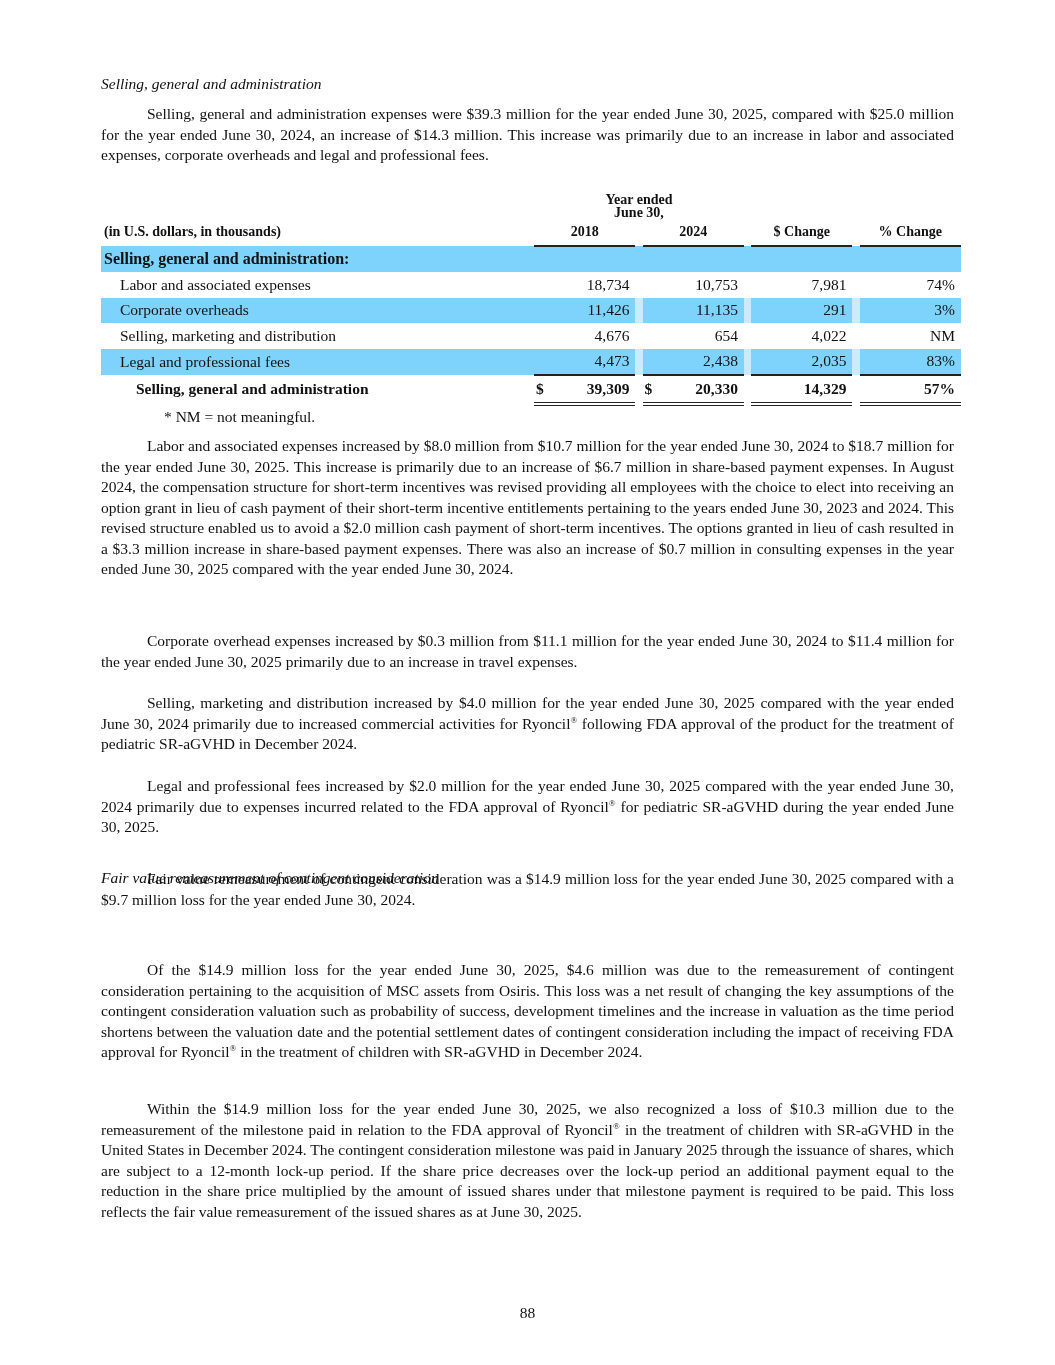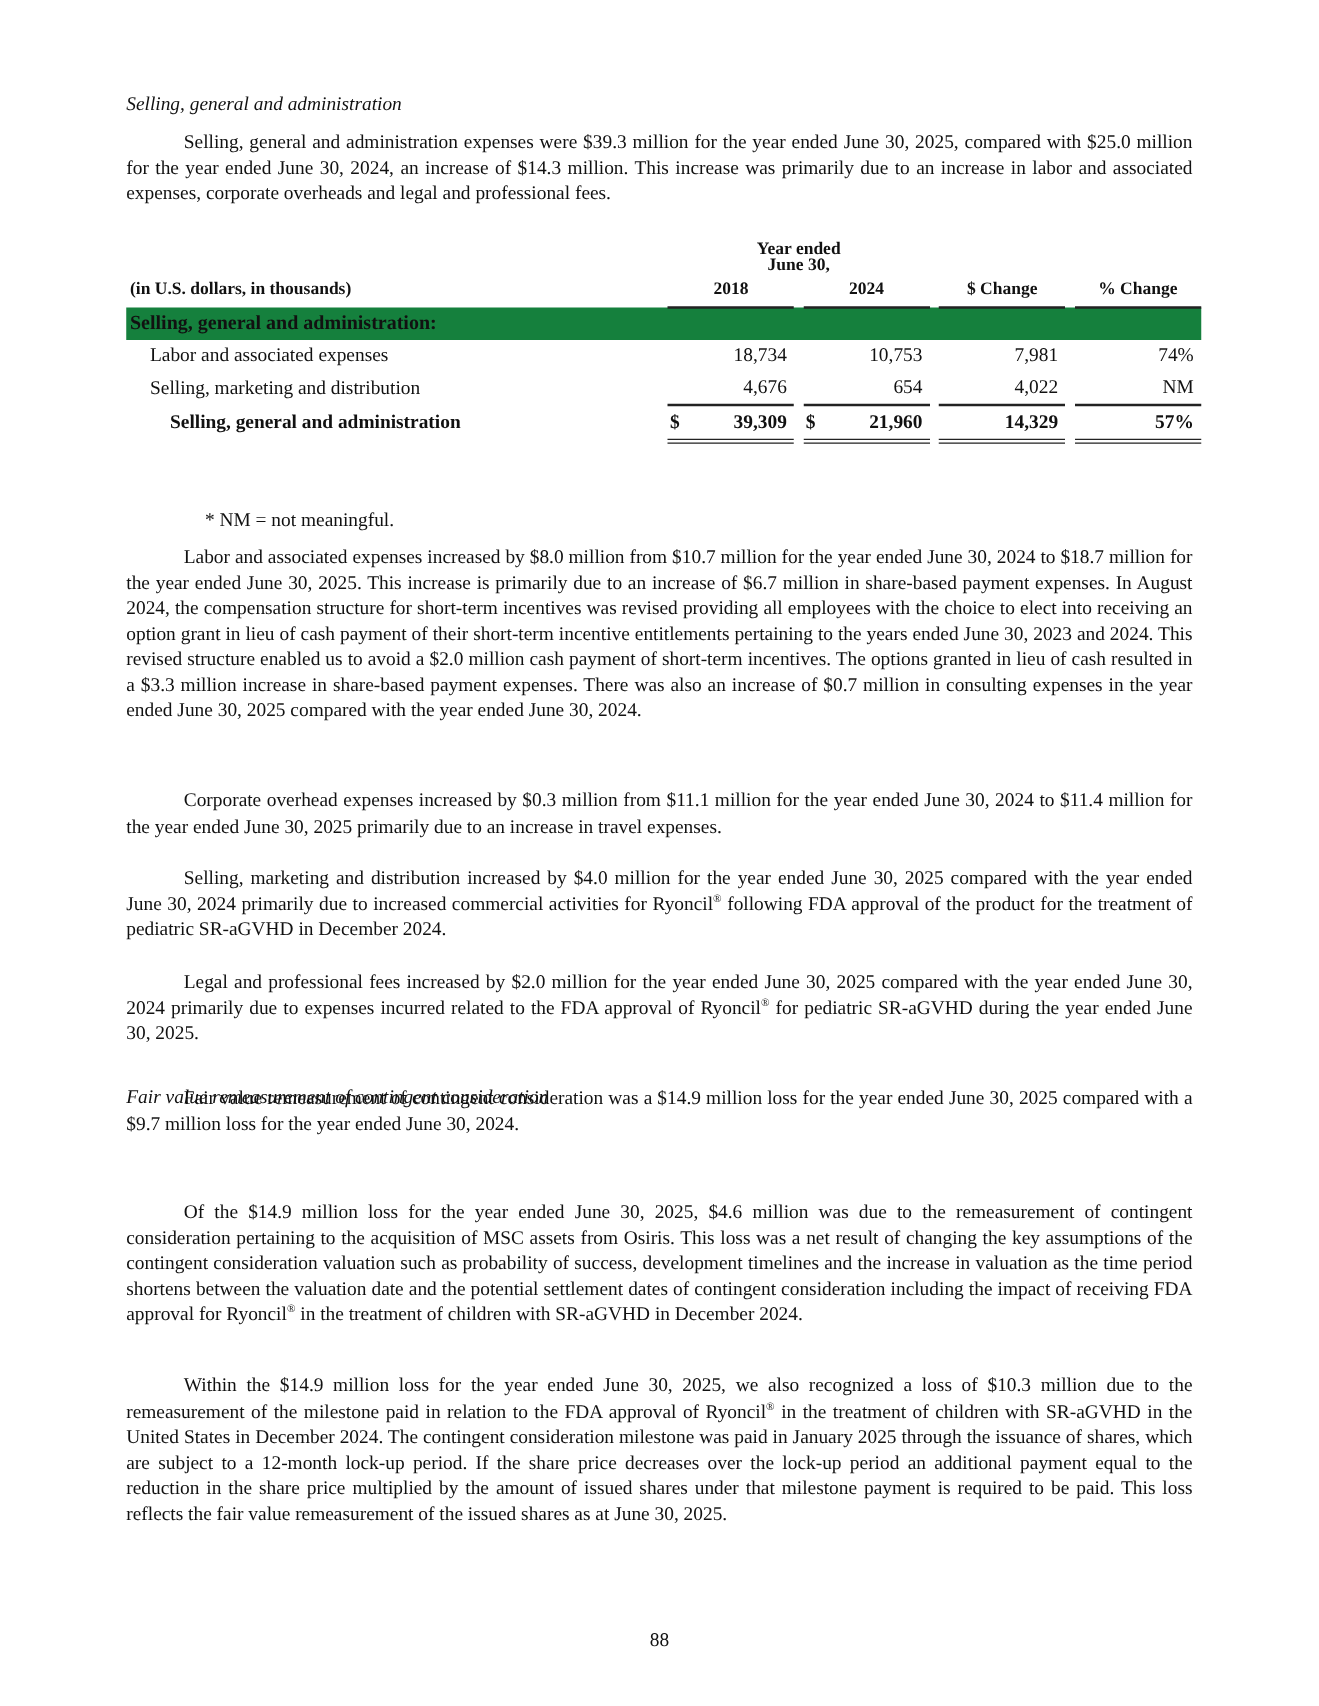--- a/index.html
+++ b/index.html
@@ -19,21 +19,21 @@
     border-collapse: collapse; font-size: 15.5px;
   }
   table.fin td { padding: 0; height: 25.5px; vertical-align: middle; }
   .hdr-small { font-family: "Liberation Serif", serif; font-weight: bold; font-size: 14px; }
   .col-label { width: 428px; }
   .col-num { width: 101px; }
   .gap { width: 7px; }
   .yearhdr { text-align: center; line-height: 13px; height: auto !important; }
   .colhdr td { height: 22px; vertical-align: bottom; padding-bottom: 2px; }
   .colhdr .u { border-bottom: 2px solid #222; text-align: center; }
-  .shade td { background: #15803d; }
+  .shade td { background: #7dd3fc; }
   .shade td.gap { background: #cdeafd; }
   .num { text-align: right; padding-right: 6px !important; }
   .lbl-indent { padding-left: 19px !important; }
   .lbl-total { padding-left: 35px !important; font-weight: bold; }
   .section-hdr { font-weight: bold; padding-left: 3px !important; font-size: 16px; }
   .total td.c { border-top: 2px solid #222; border-bottom: 4px double #222; font-weight: bold; }
   .total td.c .cur { float: left; padding-left: 2px; }
   .note { position: absolute; left: 63px; top: 408px; }
   .pagenum { position: absolute; left: 0; width: 853px; top: 1304px; text-align: center; }
 </style>
@@ -71,35 +71,55 @@
     <tr>
       <td class="lbl-indent">Labor and associated expenses</td>
       <td class="num">18,734</td>
           <td class="gap"></td>
       <td class="num">10,753</td>
           <td class="gap"></td>
       <td class="num">7,981</td>
           <td class="gap"></td>
       <td class="num">74%</td>
     </tr>
+    <tr class="shade">
+      <td class="lbl-indent">Corporate overheads</td>
+      <td class="num">11,426</td>
+          <td class="gap"></td>
+      <td class="num">11,135</td>
+          <td class="gap"></td>
+      <td class="num">291</td>
+          <td class="gap"></td>
+      <td class="num">3%</td>
+    </tr>
     <tr>
       <td class="lbl-indent">Selling, marketing and distribution</td>
       <td class="num">4,676</td>
           <td class="gap"></td>
       <td class="num">654</td>
           <td class="gap"></td>
       <td class="num">4,022</td>
           <td class="gap"></td>
       <td class="num">NM</td>
     </tr>
+    <tr class="shade">
+      <td class="lbl-indent">Legal and professional fees</td>
+      <td class="num">4,473</td>
+          <td class="gap"></td>
+      <td class="num">2,438</td>
+          <td class="gap"></td>
+      <td class="num">2,035</td>
+          <td class="gap"></td>
+      <td class="num">83%</td>
+    </tr>
     <tr class="total">
       <td class="lbl-total">Selling, general and administration</td>
       <td class="num c"><span class="cur">$</span><span>39,309</span></td>
           <td class="gap"></td>
-      <td class="num c"><span class="cur">$</span><span>21,960</span></td>
+      <td class="num c"><span class="cur">$</span><span>20,330</span></td>
           <td class="gap"></td>
       <td class="num c">14,329</td>
           <td class="gap"></td>
       <td class="num c">57%</td>
     </tr>
   </tbody>
     </table>
 
   <div class="note">* NM = not meaningful.</div>
 

